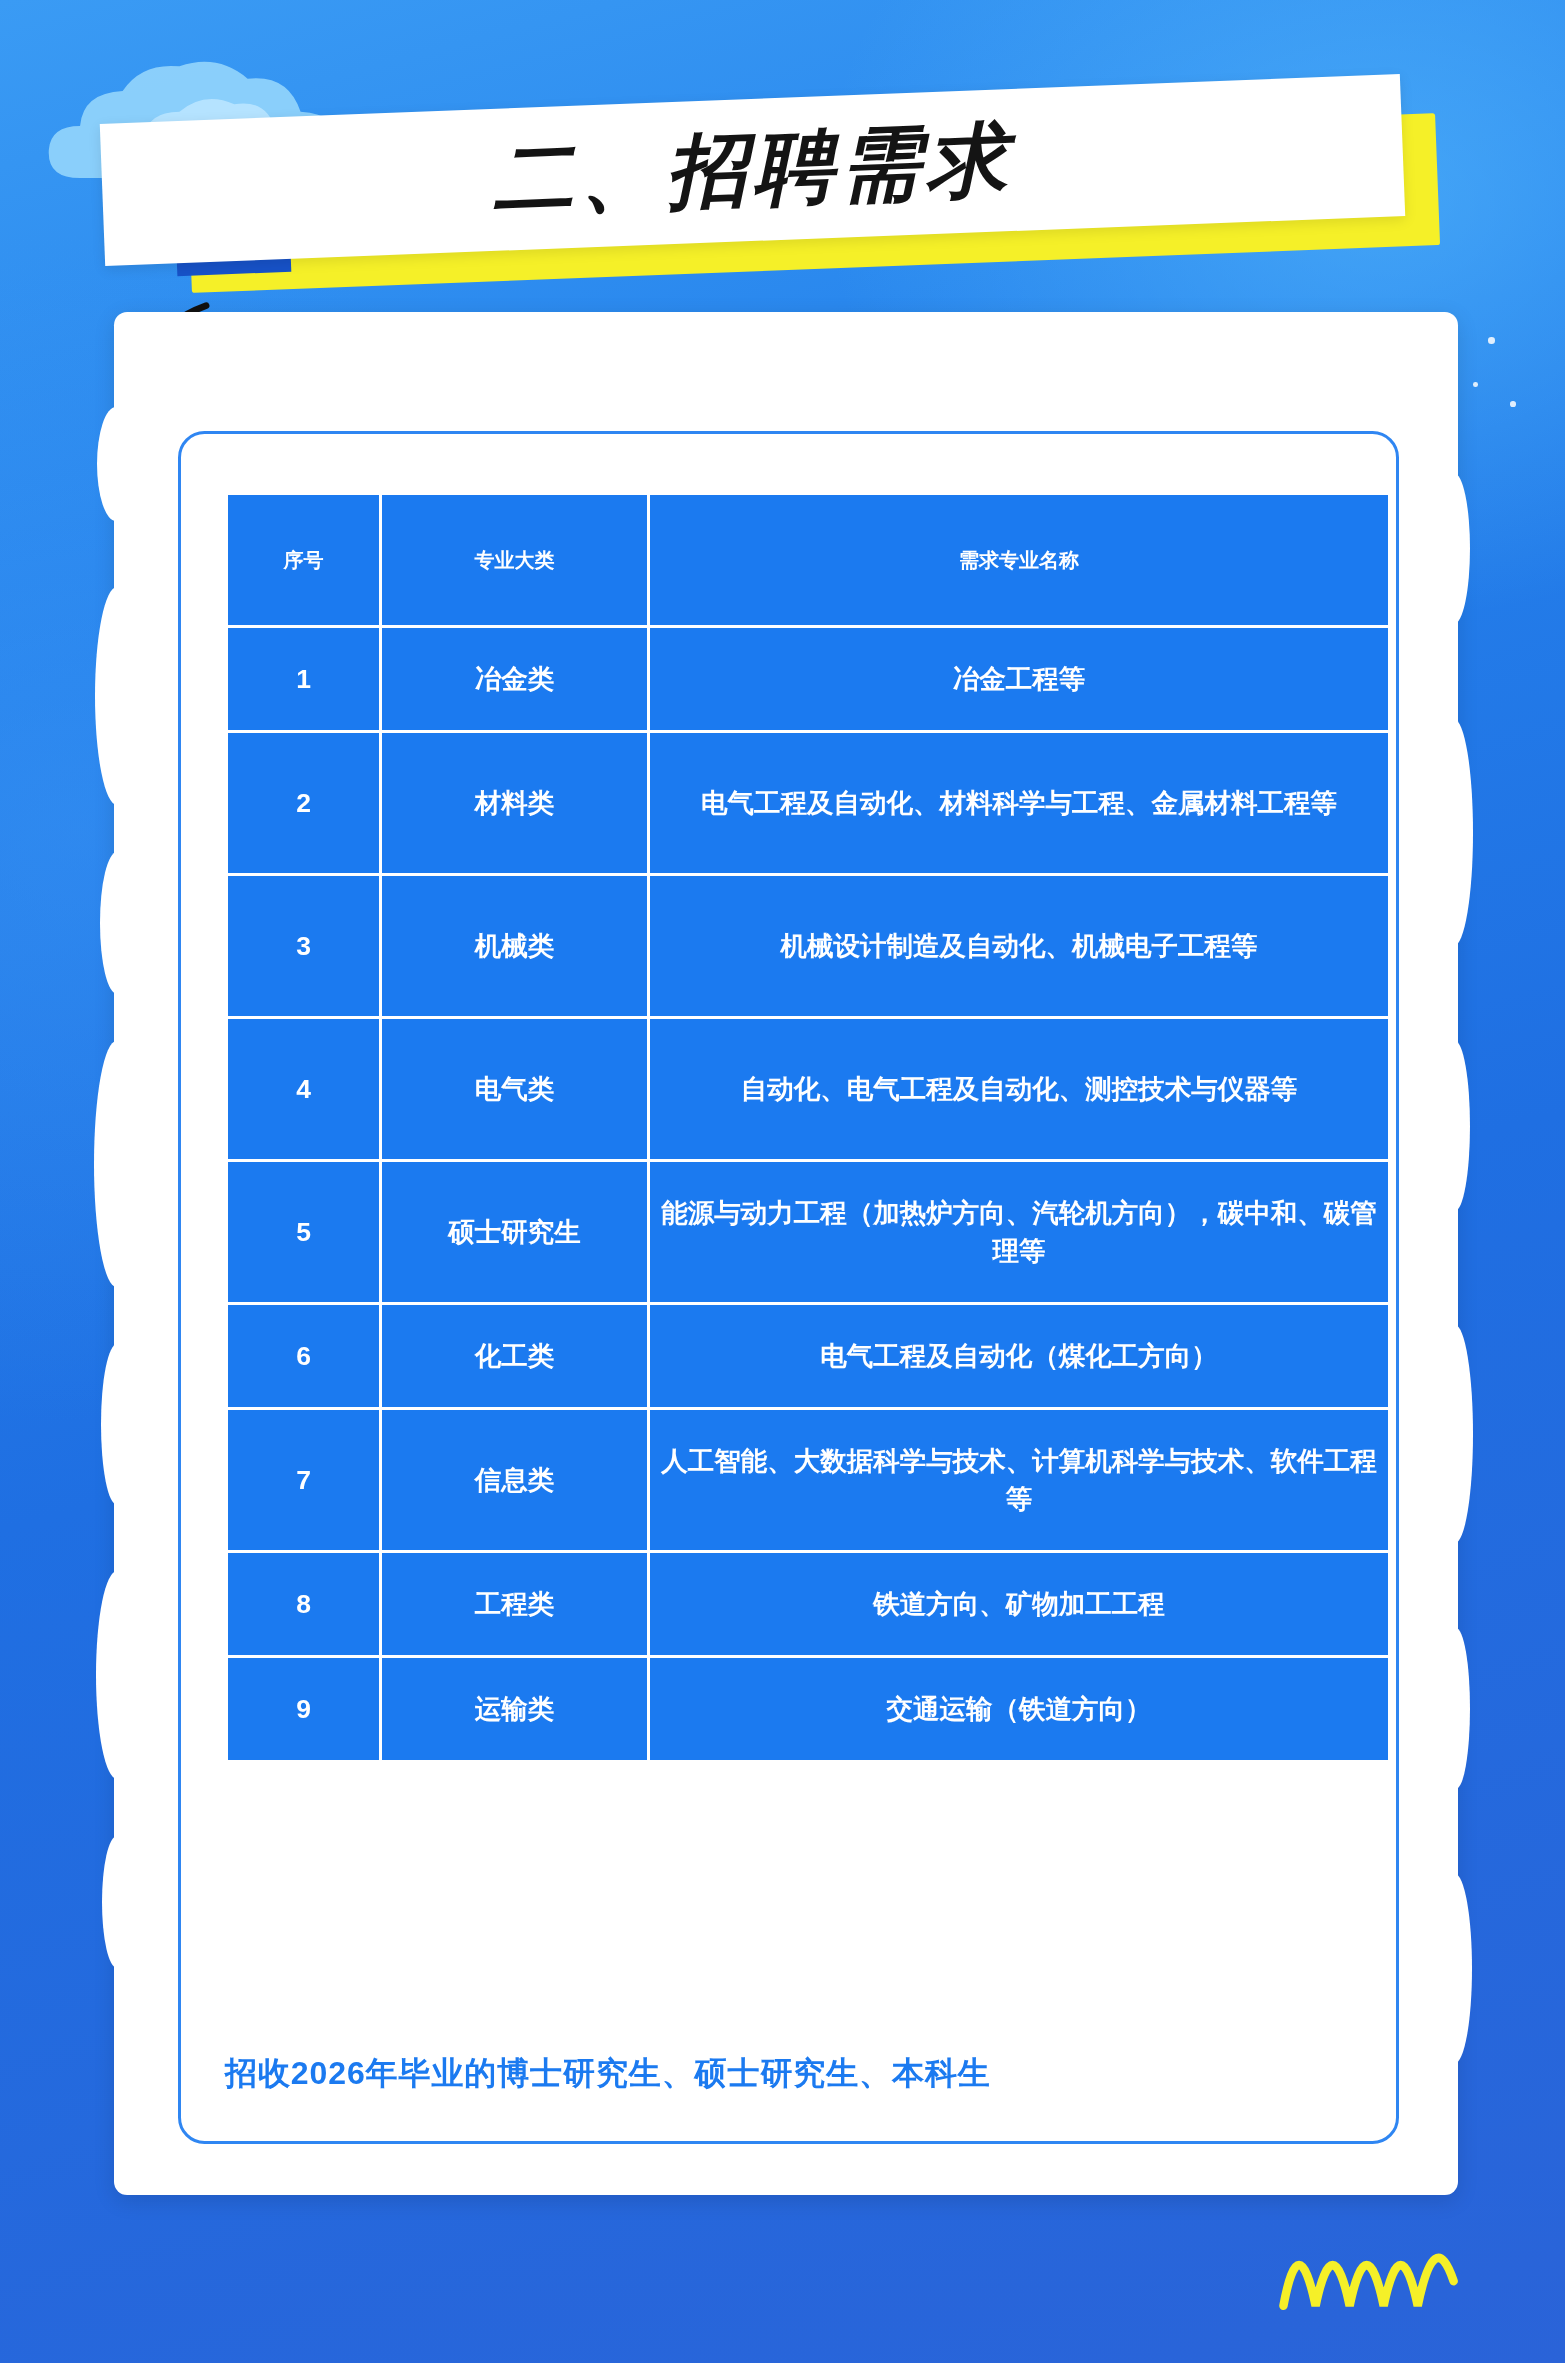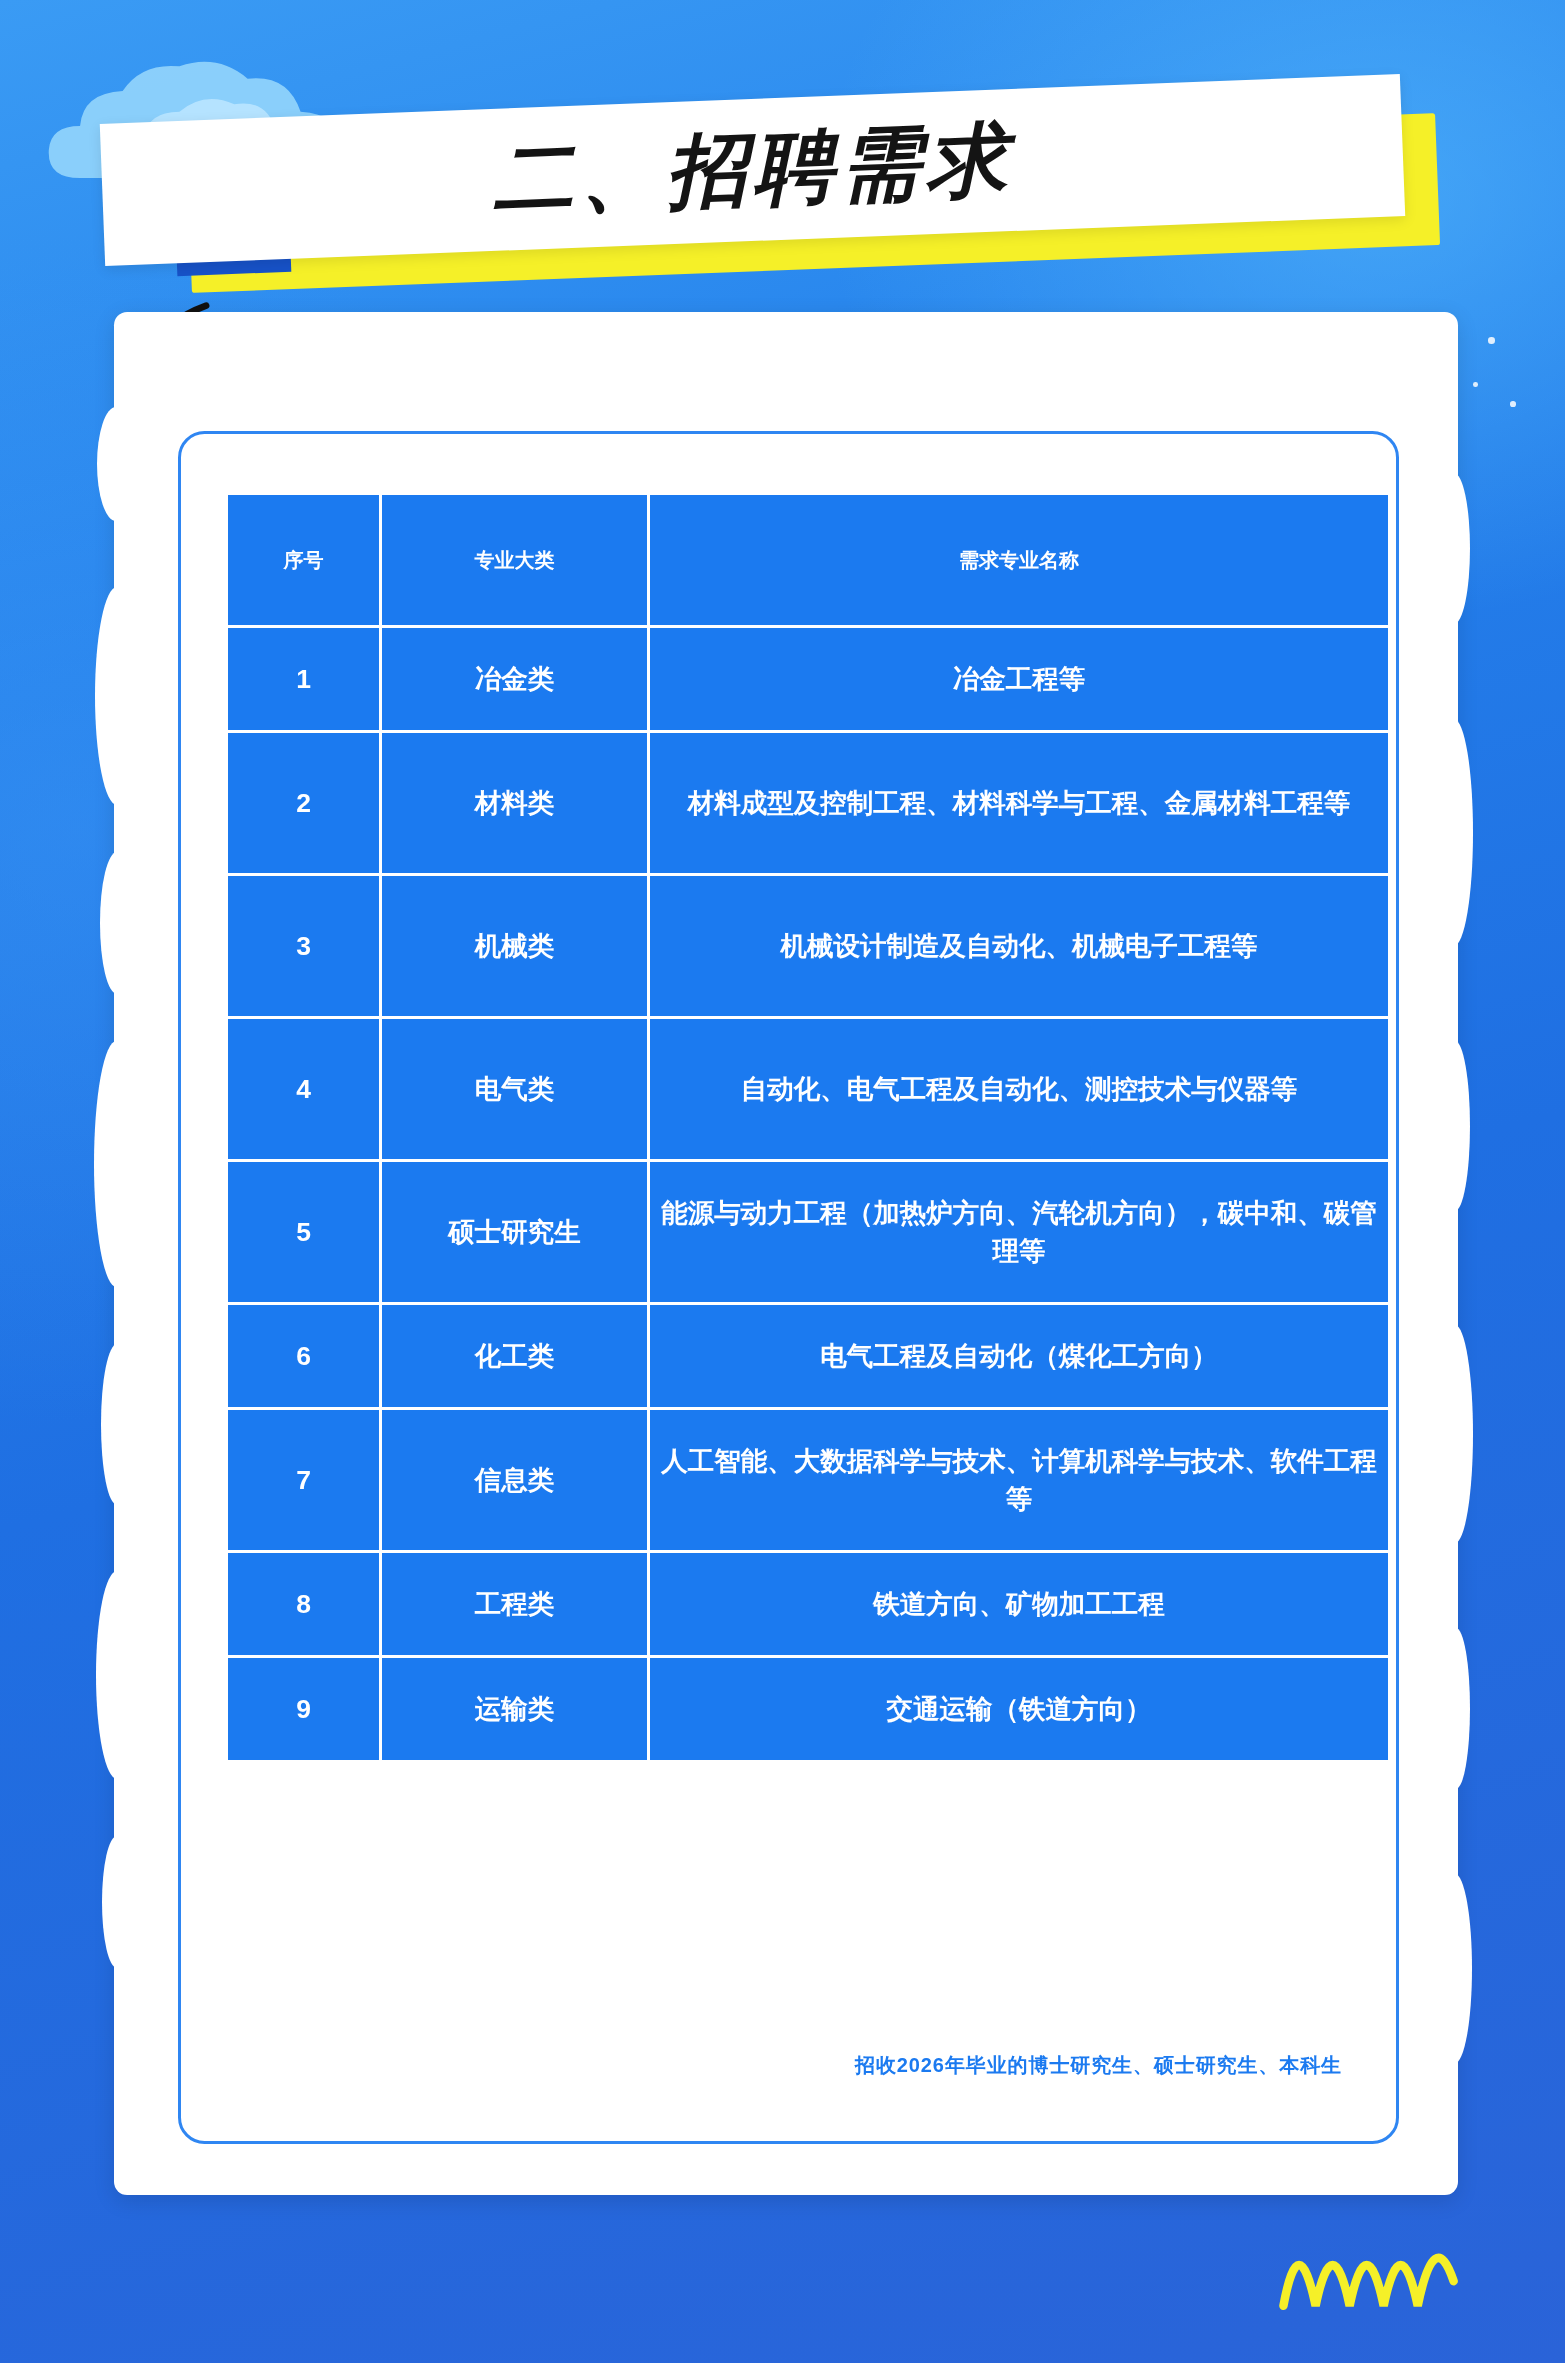--- a/index.html
+++ b/index.html
@@ -161,23 +161,23 @@
   .col-name { width: 719px; margin-left: 8px; }
 
   .row-h-1 { height: 102px; }
   .row-h-2 { height: 140px; }
 
   .footnote {
     position: absolute;
     left: 225px;
     top: 2052px;
     width: 1117px;
-    text-align: right;
+    text-align: left;
     color: #1b7af0;
-    font-size: 20px;
+    font-size: 32px;
     font-weight: bold;
     letter-spacing: 0.9px;
   }
 
   
   .edge-bump {
     position: absolute;
     background: #ffffff;
     border-radius: 50%;
   }
@@ -257,21 +257,21 @@
     </thead>
     <tbody>
       <tr class="row-h-1">
         <td>1</td>
         <td>冶金类</td>
         <td>冶金工程等</td>
       </tr>
       <tr class="row-h-2">
         <td>2</td>
         <td>材料类</td>
-        <td>材料成型及控制工程、材料科学与工程、金属材料工程等</td>
+        <td>电气工程及自动化、材料科学与工程、金属材料工程等</td>
       </tr>
       <tr class="row-h-2">
         <td>3</td>
         <td>机械类</td>
         <td>机械设计制造及自动化、机械电子工程等</td>
       </tr>
       <tr class="row-h-2">
         <td>4</td>
         <td>电气类</td>
         <td>自动化、电气工程及自动化、测控技术与仪器等</td>

